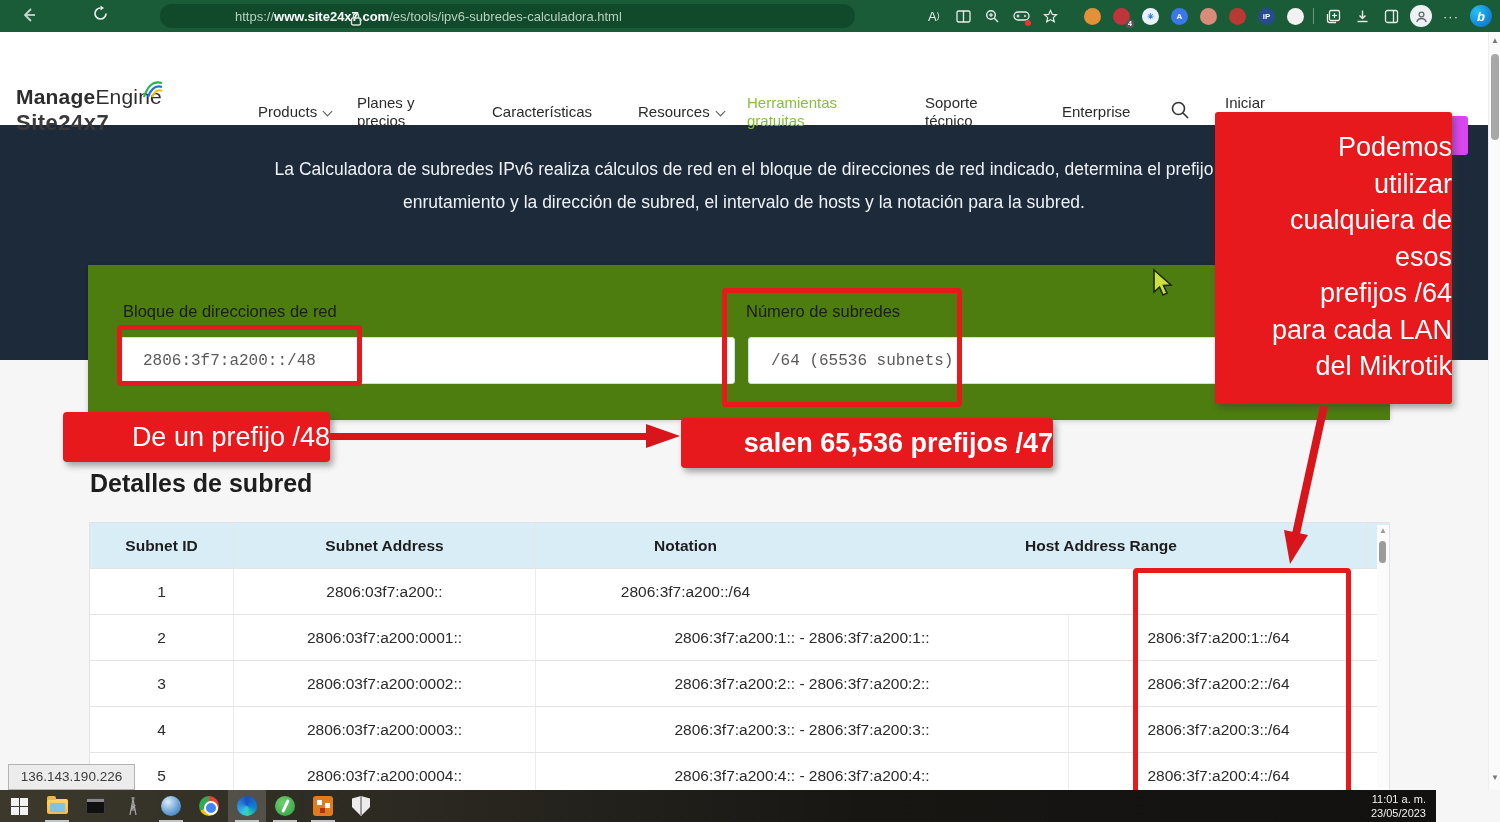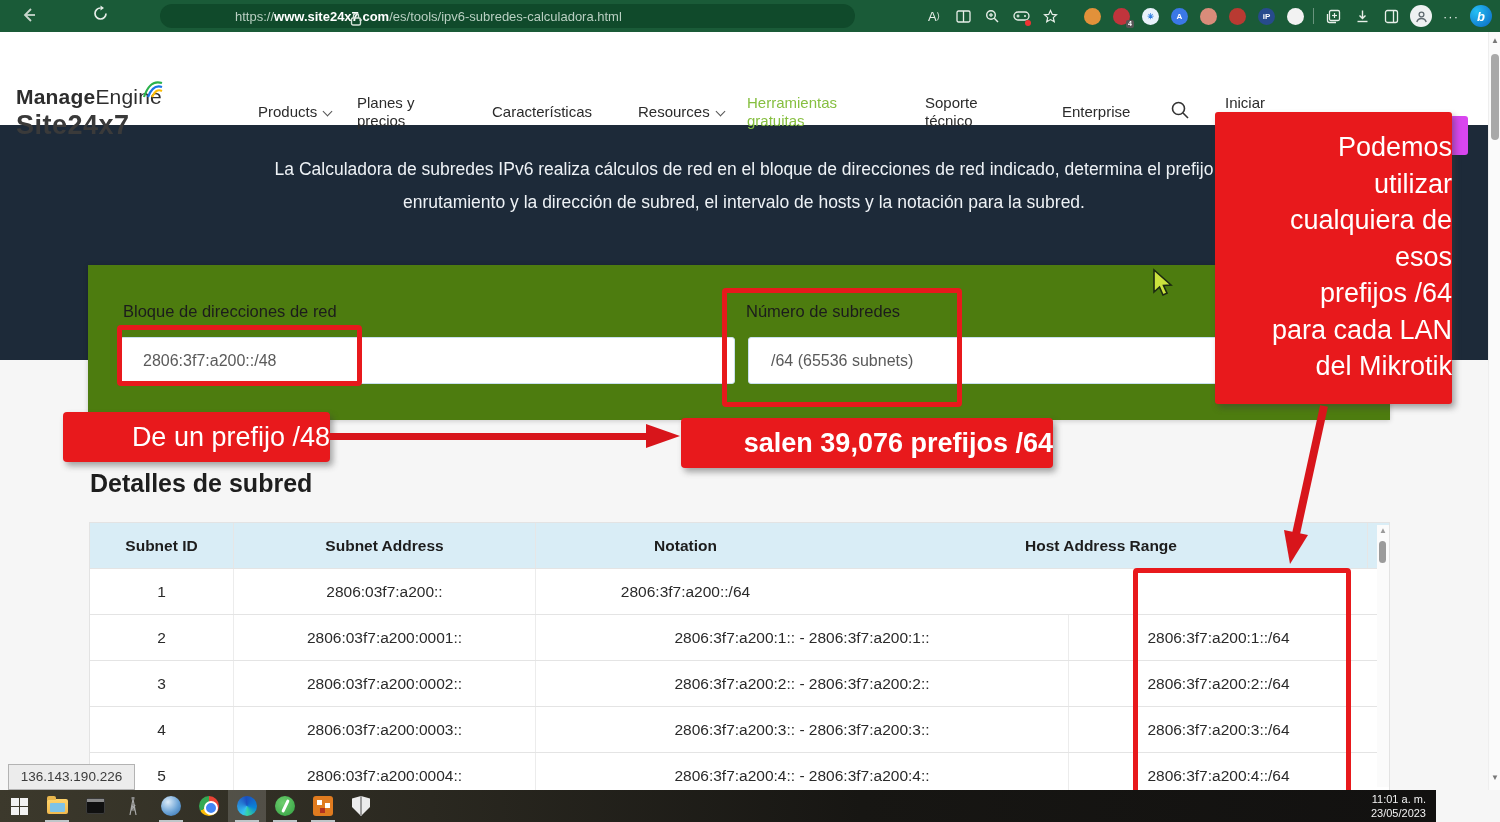--- a/index.html
+++ b/index.html
@@ -21,34 +21,34 @@
   .bb-divider { width:1px; height:16px; background:rgba(255,255,255,.35); }
   .avatar-circle { width:22px; height:22px; background:#eef1f2; border-radius:50%; display:flex; align-items:center; justify-content:center; }
   .bing-b { width:22px; height:22px; border-radius:50%; background:radial-gradient(circle at 30% 30%, #25c0f4, #0b66c3); color:#fff; font-weight:bold; font-size:13px; font-style:italic; display:flex; align-items:center; justify-content:center; }
 
   
   .site-nav { position:absolute; left:0; top:32px; width:1488px; height:93px; background:#ffffff; z-index:5; }
   .logo { position:absolute; left:16px; top:53px; }
   .logo-line1 { font-size:21px; color:#2d2d2d; letter-spacing:.2px; }
   .logo-line1 .lg-b { font-weight:bold; }
   .logo-swirl { position:absolute; left:124px; top:-8px; }
-  .logo-line2 { font-size:27px; font-weight:bold; color:#3a3a3a; margin-top:1px; letter-spacing:.5px; }
+  .logo-line2 { font-size:22px; font-weight:bold; color:#3a3a3a; margin-top:1px; letter-spacing:.5px; }
   .nav-item { position:absolute; font-size:15px; color:#2b2b2b; white-space:pre-line; line-height:18px; cursor:pointer; }
   .nav-green { color:#86bf40; }
   .chev { display:inline-block; width:7px; height:7px; border-right:1.6px solid #555; border-bottom:1.6px solid #555; transform:rotate(45deg); margin-left:7px; vertical-align:2px; }
   .register-btn { position:absolute; left:1320px; top:59px; width:148px; height:39px; background:#d946ef; color:#fff; font-size:15px; font-weight:bold; text-align:center; line-height:39px; border-radius:3px; letter-spacing:.5px; cursor:pointer;margin-top:25px; }
 
   
   .hero { position:absolute; left:0; top:125px; width:1488px; height:235px; background:#1d2a39; z-index:1; }
   .hero-text { position:absolute; left:0; top:28px; width:1488px; text-align:center; color:#eef2f6; font-size:17.5px; line-height:33px; font-weight:400; }
 
   
   .calc-card { position:absolute; left:88px; top:265px; width:1302px; height:155px; background:#4d7c0f; box-shadow:0 1px 5px rgba(0,0,0,.18); z-index:2; }
   .field-label { position:absolute; font-size:16.5px; color:#1c1c1c; }
-  .field-input { position:absolute; height:47px; border:1px solid #c9e0ee; border-radius:3px; background:#fff; font-size:16px; color:#5a5a5a; padding-left:22px; display:flex; align-items:center; }
+  .field-input { position:absolute; height:47px; border:1px solid #c9e0ee; border-radius:3px; background:#fff; font-size:16px; color:#5a5a5a; padding-left:22px; display:flex; align-items:center;font-family:Liberation Mono, monospace; }
 
   
   .red-frame { position:absolute; border:5px solid #e8191c; border-radius:4px; z-index:6; }
   .red-box { position:absolute; background:#e8191c; color:#fff; text-align:right; border-radius:4px; z-index:6; box-shadow:3px 4px 6px rgba(60,60,60,.45); }
   .rb-1 { left:63px; top:412px; width:267px; height:50px; font-size:27px; line-height:50px; }
   .rb-2 { left:681px; top:418px; width:372px; height:50px; font-size:27px; font-weight:bold; line-height:50px; }
   .rb-3 { left:1215px; top:112px; width:237px; height:292px; font-size:27px; line-height:36.5px; padding-top:17px; white-space:pre-line; border-radius:3px; }
   .arrow-h { position:absolute; left:330px; top:424px; width:352px; height:24px; z-index:6; }
   .arrow-h .shaft { position:absolute; left:0; top:9px; width:318px; height:7px; background:#d8151b; }
   .arrow-h .head { position:absolute; left:316px; top:0; width:0; height:0; border-left:34px solid #d8151b; border-top:12px solid transparent; border-bottom:12px solid transparent; }
@@ -255,21 +255,21 @@
   </div>
 
   <div class="red-frame" style="left:117px; top:325px; width:245px; height:61px;"></div>
   <div class="red-frame" style="left:722px; top:288px; width:240px; height:119px;"></div>
 
   <div class="red-box rb-1">De un prefijo /48</div>
   <div class="arrow-h">
       <div class="shaft"></div>
       <div class="head"></div>
     </div>
-  <div class="red-box rb-2">salen 39,076 prefijos /64</div>
+  <div class="red-box rb-2">salen 65,536 prefijos /47</div>
   <div class="red-box rb-3">Podemos
 utilizar
 cualquiera de
 esos
 prefijos /64
 para cada LAN
 del Mikrotik</div>
   <svg class="arrow-d" width="90" height="172" viewBox="0 0 90 172">
     <line x1="62" y1="4" x2="34" y2="132" stroke="#d8151b" stroke-width="8"></line>
     <polygon points="28,162 46,133 22,128" fill="#d8151b"></polygon>

